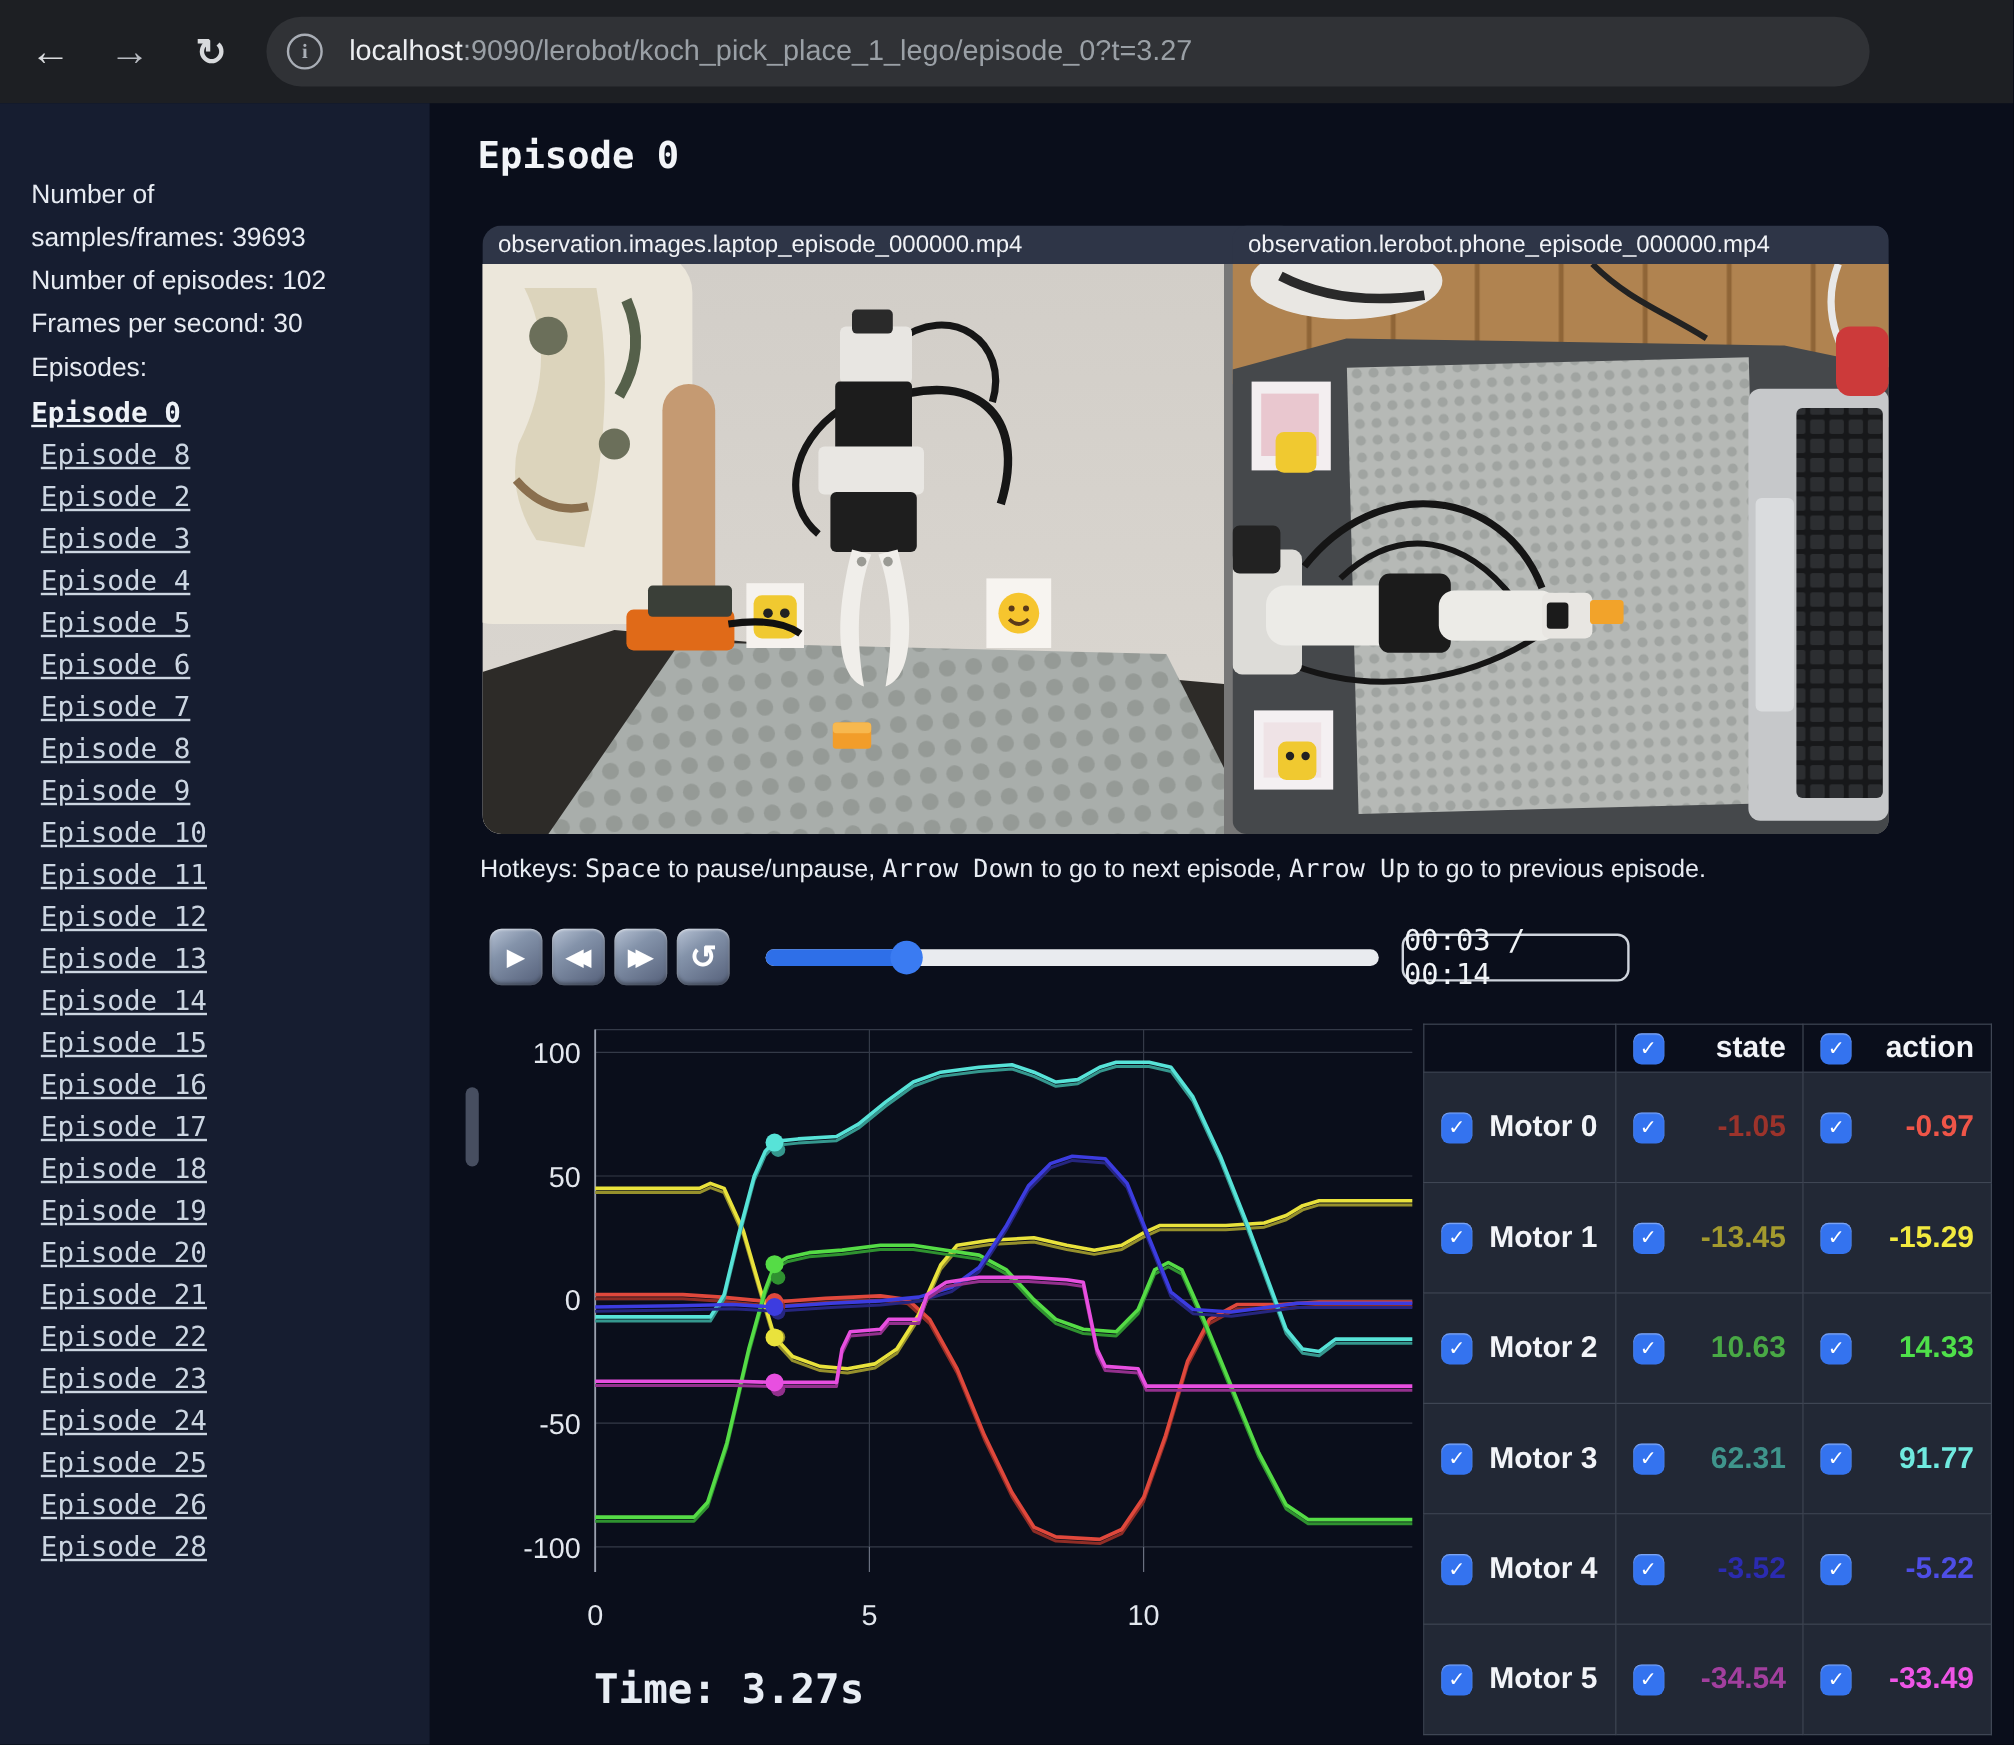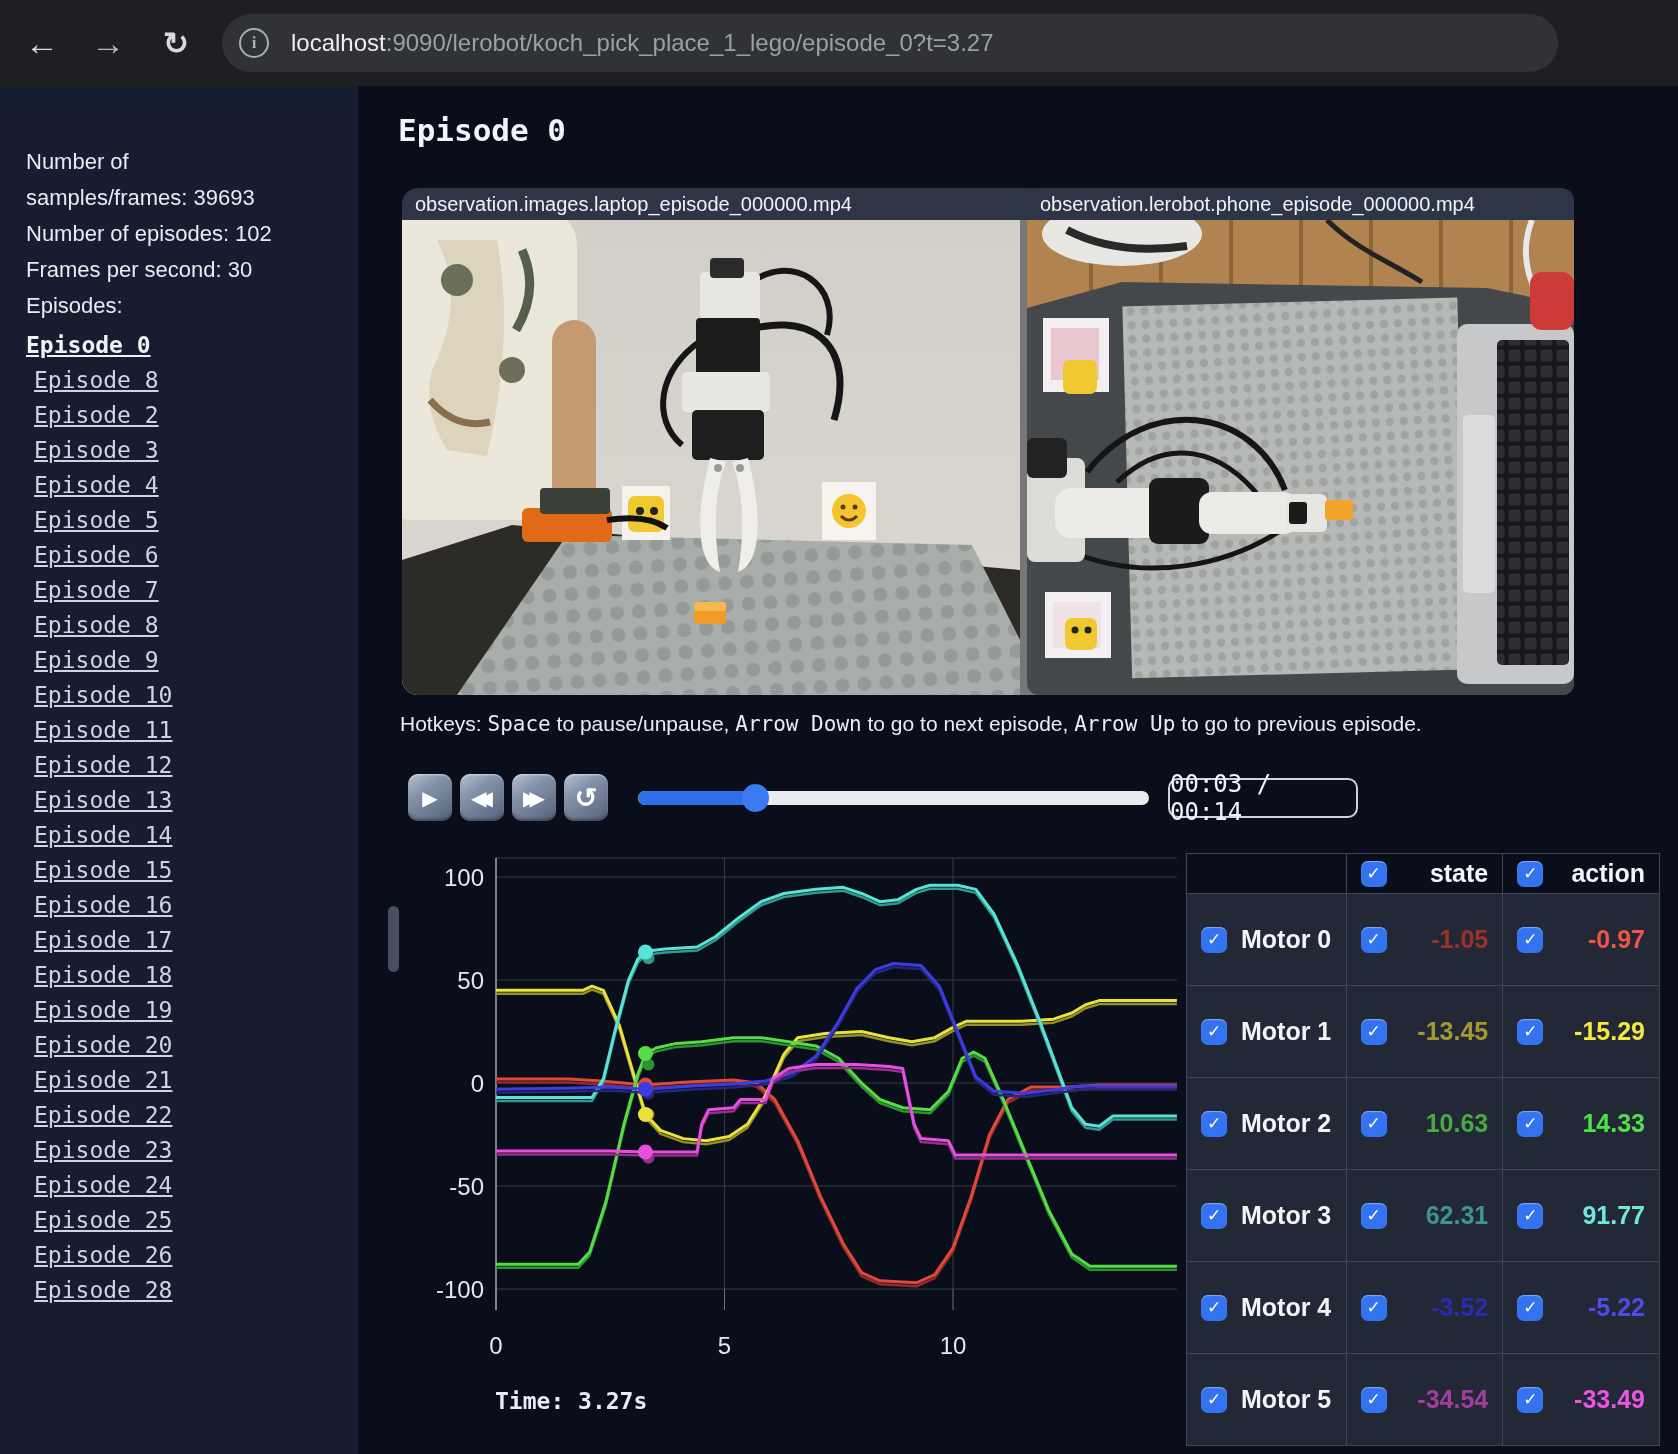--- a/index.html
+++ b/index.html
@@ -57,21 +57,21 @@
   #slider{position:absolute;left:638px;top:784px;width:511px;height:28px;cursor:pointer;}
   #slider .track{position:absolute;left:0;top:7px;width:100%;height:14px;border-radius:7px;background:#e9ebef;}
   #slider .fill{position:absolute;left:0;top:7px;height:14px;border-radius:7px 0 0 7px;background:#2e6fe8;}
   #slider .thumb{position:absolute;top:0;width:27px;height:28px;border-radius:50%;background:#3a7bf2;}
   #timebox{position:absolute;left:1168px;top:778px;width:190px;height:40px;border:2px solid #ced3dc;
            border-radius:10px;box-sizing:border-box;display:flex;align-items:center;justify-content:center;
            font-size:24px;color:#f0f3f7;}
 
   
   #chart-wrap{position:absolute;left:398px;top:848px;width:792px;height:566px;}
-  #time-label{position:absolute;left:495px;top:1388px;font-size:23px;font-weight:bold;color:#e8edf4;}
+  #time-label{position:absolute;left:495px;top:1388px;font-size:34px;font-weight:bold;color:#e8edf4;}
   #scrollthumb{position:absolute;left:388px;top:906px;width:11px;height:66px;border-radius:6px;background:#474e60;cursor:pointer;}
 
   
   #mtable{position:absolute;left:1186px;top:853px;width:474px;border-collapse:collapse;
           font-size:25px;color:#f2f4f8;}
   #mtable td,#mtable th{border:1px solid #3f4654;padding:0 14px;box-sizing:border-box;}
   #mtable thead th{height:40px;background:transparent;font-weight:bold;}
   #mtable tbody td{height:92px;background:#222835;}
   #mtable tbody td.labelcell{font-weight:bold;}
   .cellflex{display:flex;align-items:center;gap:14px;}

